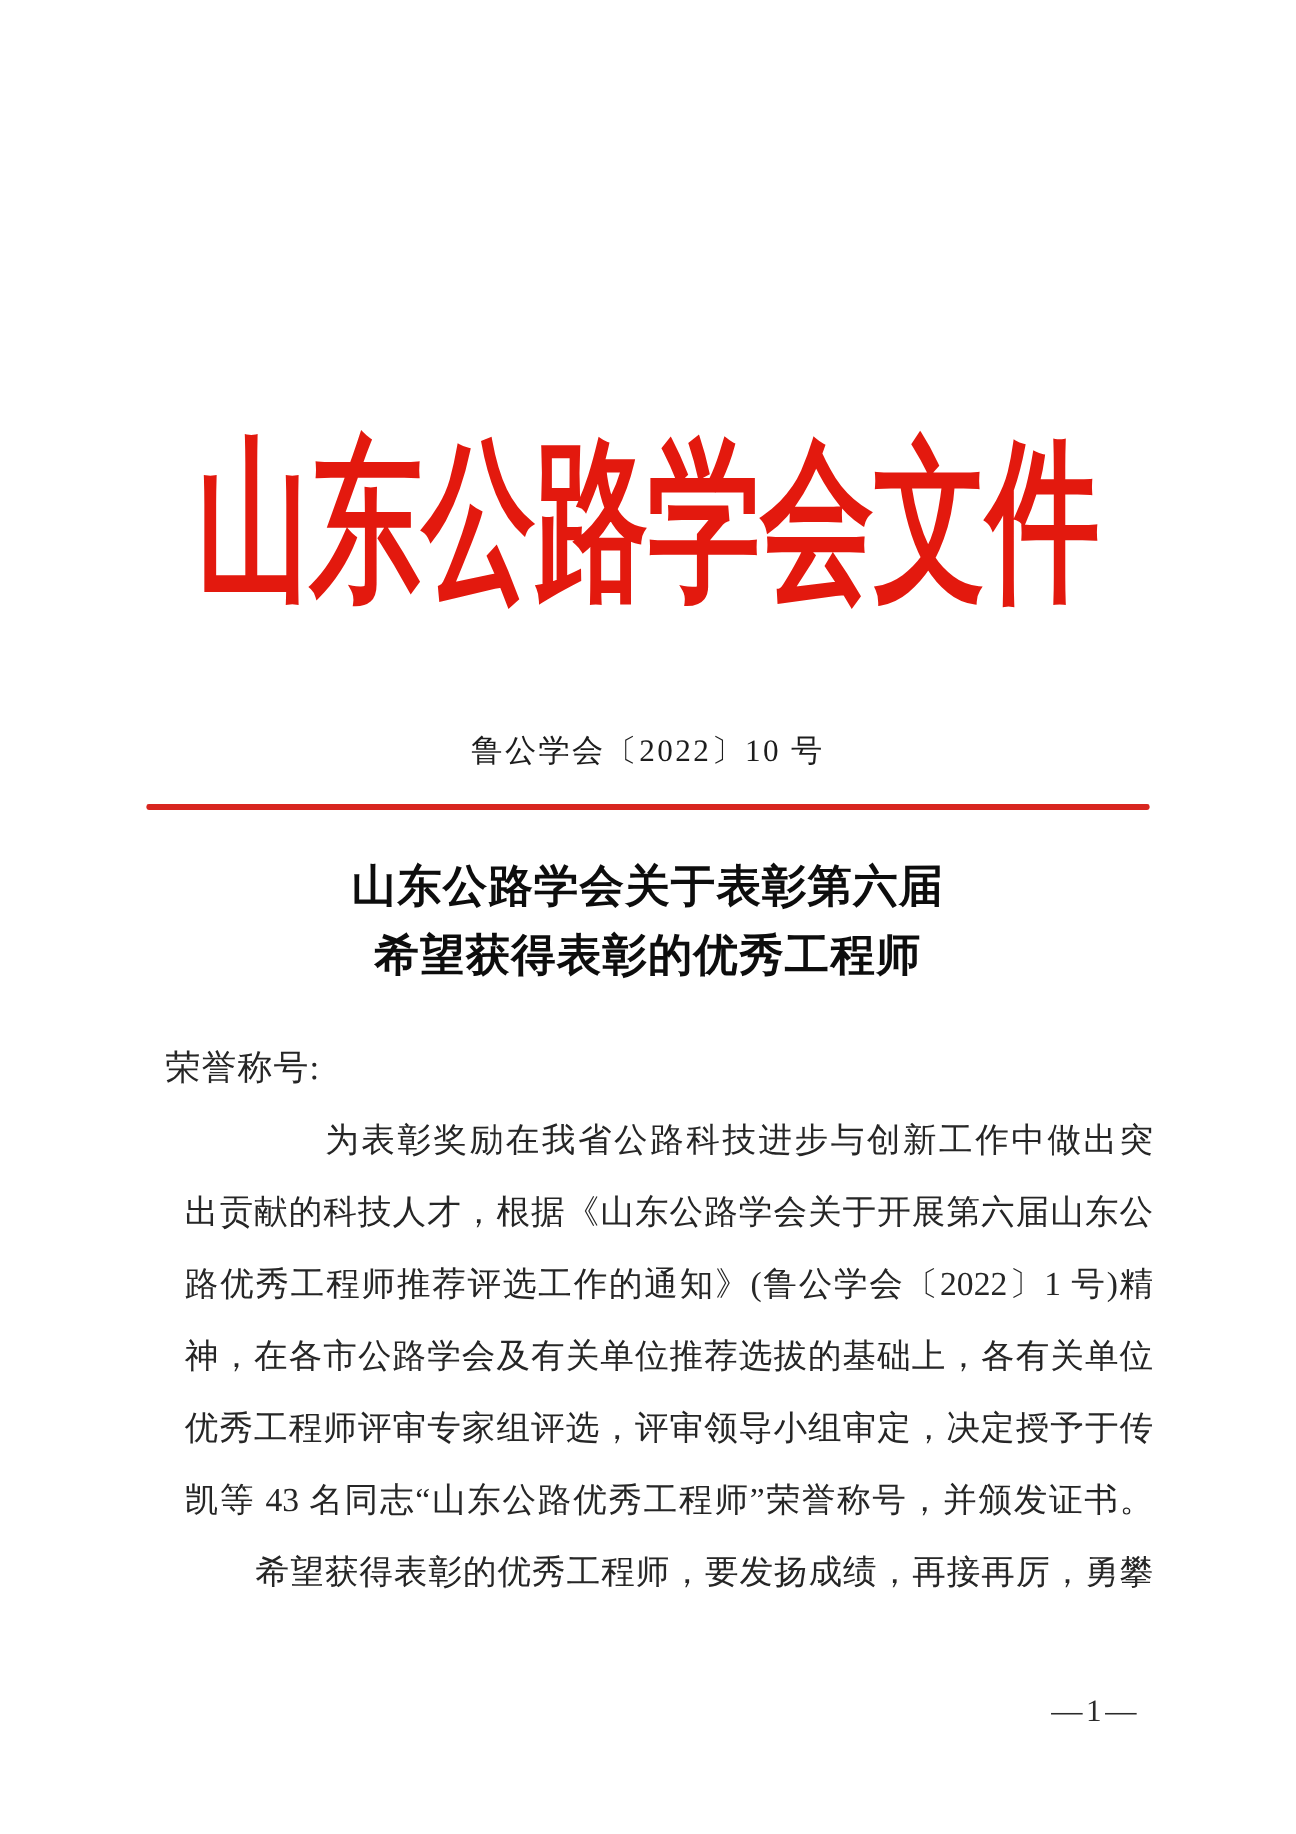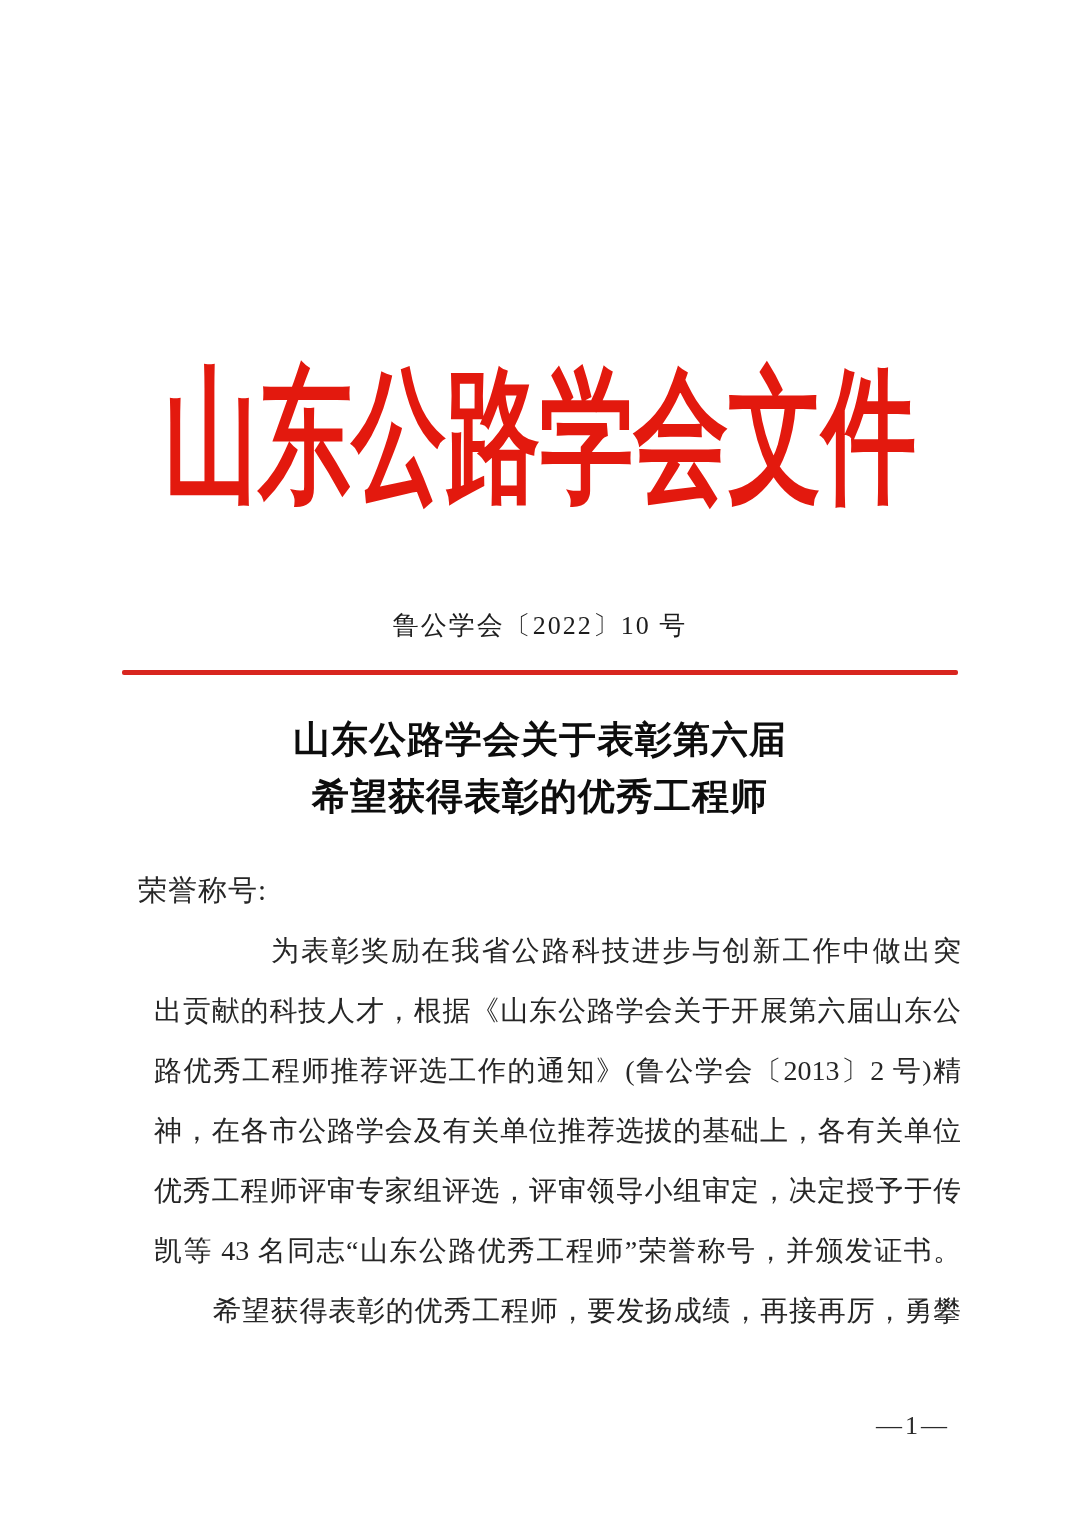--- a/index.html
+++ b/index.html
@@ -117,21 +117,21 @@
   <h1 class="doc-title">
     <span>山东公路学会关于表彰第六届</span>
     <span>希望获得表彰的优秀工程师</span>
   </h1>
 
   <div class="salutation">荣誉称号:</div>
 
   <div class="body-block" id="body-lines" style="color: rgb(38, 38, 38);">
       <div class="body-line" style="padding-left: 117px;">为表彰奖励在我省公路科技进步与创新工作中做出突</div>
       <div class="body-line" style="padding-left: 0px;">出贡献的科技人才，根据《山东公路学会关于开展第六届山东公</div>
-      <div class="body-line" style="padding-left: 0px;">路优秀工程师推荐评选工作的通知》(鲁公学会〔2013〕2 号)精</div>
+      <div class="body-line" style="padding-left: 0px;">路优秀工程师推荐评选工作的通知》(鲁公学会〔2022〕1 号)精</div>
       <div class="body-line" style="padding-left: 0px;">神，在各市公路学会及有关单位推荐选拔的基础上，各有关单位</div>
       <div class="body-line" style="padding-left: 0px;">优秀工程师评审专家组评选，评审领导小组审定，决定授予于传</div>
       <div class="body-line" style="padding-left: 0px;">凯等 43 名同志“山东公路优秀工程师”荣誉称号，并颁发证书。</div>
       <div class="body-line" style="padding-left: 59px;">希望获得表彰的优秀工程师，要发扬成绩，再接再厉，勇攀</div>
     </div>
 
   <div class="pagenum">—1—</div>
 
 </div>
 

